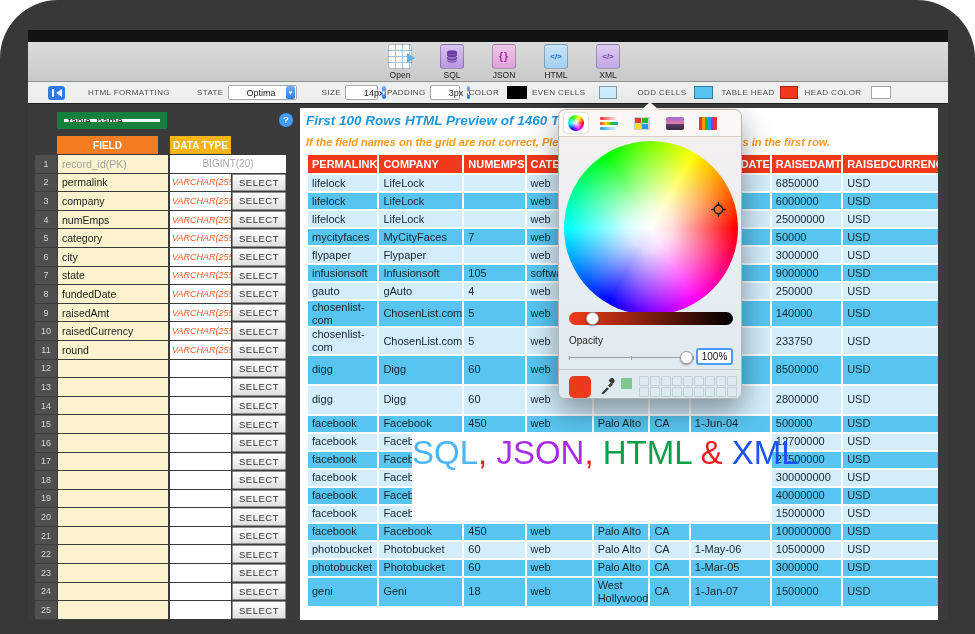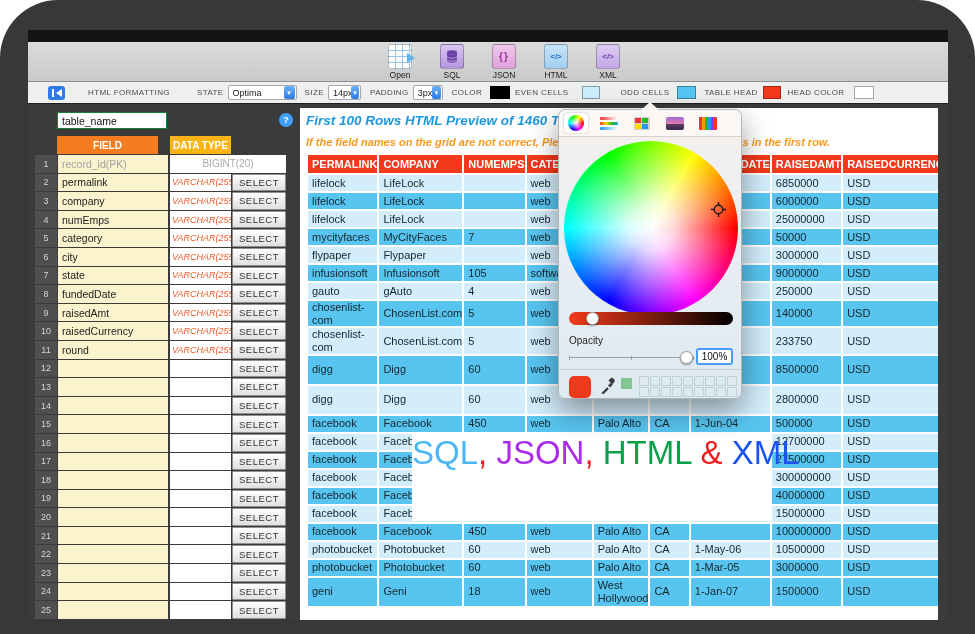--- a/index.html
+++ b/index.html
@@ -33,28 +33,28 @@
 
   
   .formatbar{position:absolute;left:0;top:40px;width:920px;height:22px;background:#eef0f0;
     border-bottom:1px solid #1f1f1f;display:flex;align-items:center;font-size:8px;color:#4a4a4a;}
   .fb-lab{letter-spacing:.4px;white-space:nowrap;}
   .collapse{position:absolute;left:20px;top:4px;width:17px;height:14px;background:#2e7be5;border-radius:3px;
     display:flex;align-items:center;justify-content:center;}
   .collapse .bar{width:2px;height:8px;background:#fff;margin-right:2px;}
   .collapse .tri{width:0;height:0;border-top:4px solid transparent;border-bottom:4px solid transparent;border-right:6px solid #fff;}
   .sel{height:15px;background:#fff;border:1px solid #a8a8a8;border-radius:2px;display:flex;align-items:center;}
-  .sel .val{font-size:9px;color:#222;padding:0 4px;white-space:nowrap;overflow:hidden;}
+  .sel .val{font-size:9px;color:#222;padding:0 18px;white-space:nowrap;overflow:hidden;}
   .sel .btn{width:11px;height:13px;background:linear-gradient(180deg,#6fb0f7,#2d7be8);border-radius:2px;
     margin:0 1px 0 auto;color:#fff;font-size:7px;display:flex;align-items:center;justify-content:center;}
   .swatch{height:13px;border:1px solid rgba(0,0,0,.35);}
 
   
   .lpanel{position:absolute;left:7px;top:62px;width:255px;height:516px;}
-  .tn-input{position:absolute;left:22px;top:8px;width:110px;height:17px;background:#fff;border:1px solid #15803d;
+  .tn-input{position:absolute;left:22px;top:8px;width:110px;height:17px;background:#fff;border:7px solid #15803d;
     font-size:10.5px;color:#111;padding:0 4px;line-height:15px;}
   .help{position:absolute;left:244px;top:9px;width:14px;height:14px;border-radius:50%;background:#3f9ef8;
     color:#fff;font-size:9.5px;font-weight:bold;text-align:center;line-height:14px;}
   .sch-head{position:absolute;top:32px;height:18px;color:#fff;font-weight:bold;font-size:10px;
     display:flex;align-items:center;justify-content:center;}
   .sh-field{left:22px;width:101px;background:#f47d21;}
   .sh-type{left:135px;width:61px;background:#fcb315;}
   .s-rows{position:absolute;left:0;top:51px;width:255px;}
   .s-row{display:flex;height:17.6px;margin-bottom:1px;}
   .s-num{width:22px;background:#4f4f4f;color:#d5d5d5;font-size:9px;display:flex;align-items:center;justify-content:center;}
@@ -176,21 +176,21 @@
       <div class="collapse">
           <span class="bar"></span>
           <span class="tri"></span>
         </div>
       <span class="fb-lab" style="margin-left:60px">HTML FORMATTING</span>
       <span class="fb-lab" style="margin-left:27px">STATE</span>
       <span class="sel" style="width:69px;margin-left:4px">
         <span class="val">Optima</span>
           <span class="btn">▾</span>
       </span>
-      <span class="fb-lab" style="margin-left:8px">SIZE</span>
+      <span class="fb-lab" style="margin-left:25px">SIZE</span>
       <span class="sel" style="width:33px;margin-left:4px">
         <span class="val">14px</span>
           <span class="btn">▾</span>
       </span>
       <span class="fb-lab" style="margin-left:9px">PADDING</span>
       <span class="sel" style="width:30px;margin-left:4px">
         <span class="val">3px</span>
           <span class="btn">▾</span>
       </span>
       <span class="fb-lab" style="margin-left:9px">COLOR</span>

